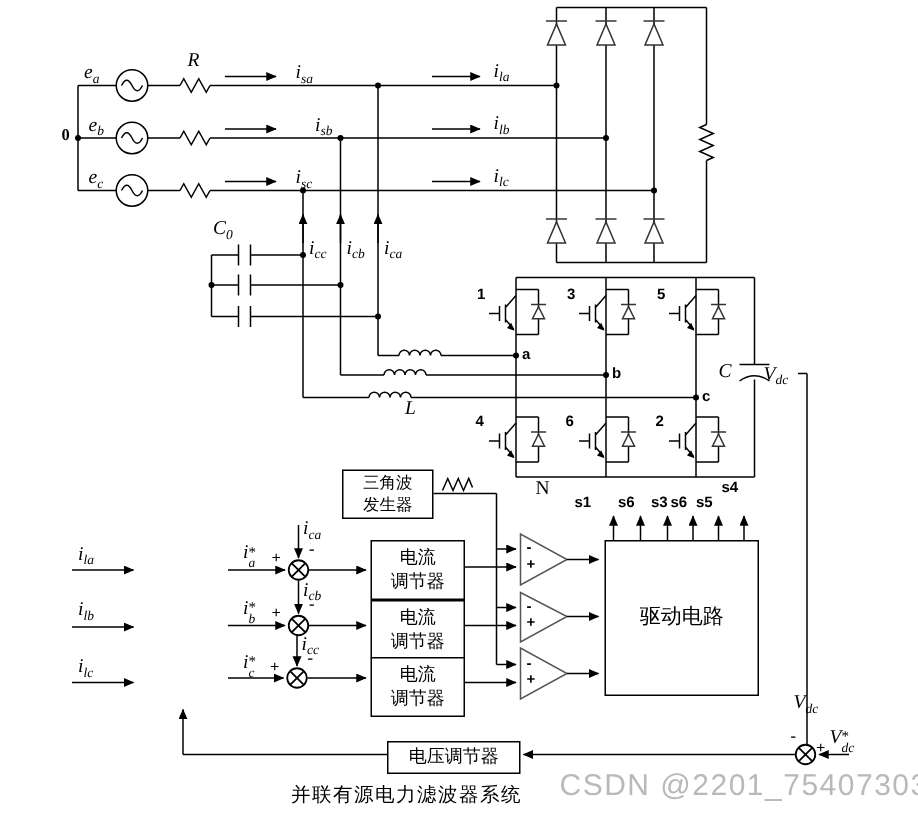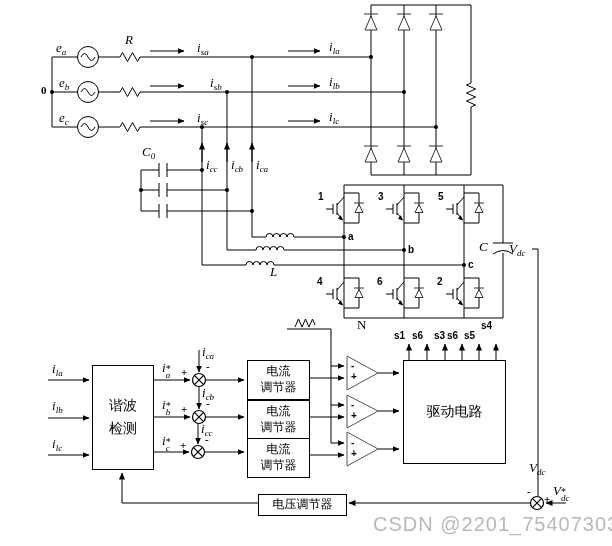--- a/index.html
+++ b/index.html
@@ -263,54 +263,55 @@
 <span class="lbl sg" style="left:206px;top:397px">-</span>
 <span class="lbl sg" style="left:205px;top:433px">-</span>
 
 <span class="lbl csign" style="left:351px;top:360px">-</span>
 <span class="lbl csign" style="left:351px;top:371px">+</span>
 <span class="lbl csign" style="left:351px;top:399px">-</span>
 <span class="lbl csign" style="left:351px;top:410px">+</span>
 <span class="lbl csign" style="left:351px;top:437px">-</span>
 <span class="lbl csign" style="left:351px;top:448px">+</span>
 
-<span class="lbl bnum" style="left:394px;top:330px">s1</span>
+<span class="lbl bnum" style="left:383px;top:330px">s1</span>
 <span class="lbl bnum" style="left:412px;top:330px">s6</span>
 <span class="lbl bnum" style="left:434px;top:330px">s3</span>
 <span class="lbl bnum" style="left:447px;top:330px">s6</span>
 <span class="lbl bnum" style="left:464px;top:330px">s5</span>
 <span class="lbl bnum" style="left:481px;top:320px">s4</span>
 
 <span class="lbl m" style="left:529px;top:460px"><em>V</em><sub>dc</sub></span>
 <span class="lbl sg" style="left:527px;top:485px">-</span>
 <span class="lbl sg" style="left:544px;top:493px">+</span>
 <span class="lbl m" style="left:553px;top:483px"><em>V</em><span class="ss"><span class="sp">*</span><span class="sb">dc</span></span></span>
 
-<div class="bx" style="left:92px;top:365px;width:60px;height:103px;font-size:14px;gap:5px">
-  <span class="ln">谐波</span>
-  <span class="ln">检测</span>
-</div>
 
 <div class="bx" style="left:247px;top:360px;width:61px;height:38px;font-size:12px">
   <span class="ln">电流</span>
   <span class="ln">调节器</span>
 </div>
 <div class="bx" style="left:247px;top:400px;width:61px;height:37px;font-size:12px">
   <span class="ln">电流</span>
   <span class="ln">调节器</span>
 </div>
 <div class="bx" style="left:247px;top:438px;width:61px;height:38px;font-size:12px">
   <span class="ln">电流</span>
   <span class="ln">调节器</span>
 </div>
 
+<div class="bx" style="left:228px;top:313px;width:59px;height:31px;font-size:11px">
+  <span class="ln">三角波</span>
+  <span class="ln">发生器</span>
+</div>
 
 <div class="bx" style="left:258px;top:494px;width:87px;height:20px;font-size:12px">
   <span class="ln">电压调节器</span>
 </div>
 
 <div class="bx" style="left:403px;top:360px;width:101px;height:102px;font-size:14px">
   <span class="ln">驱动电路</span>
 </div>
 
+<span class="lbl caption" style="left:194px;top:521px">并联有源电力滤波器系统</span>
 <span class="lbl watermark" style="left:373px;top:513px">CSDN @2201_75407303</span>
 
 </div>
 
 </body></html>

